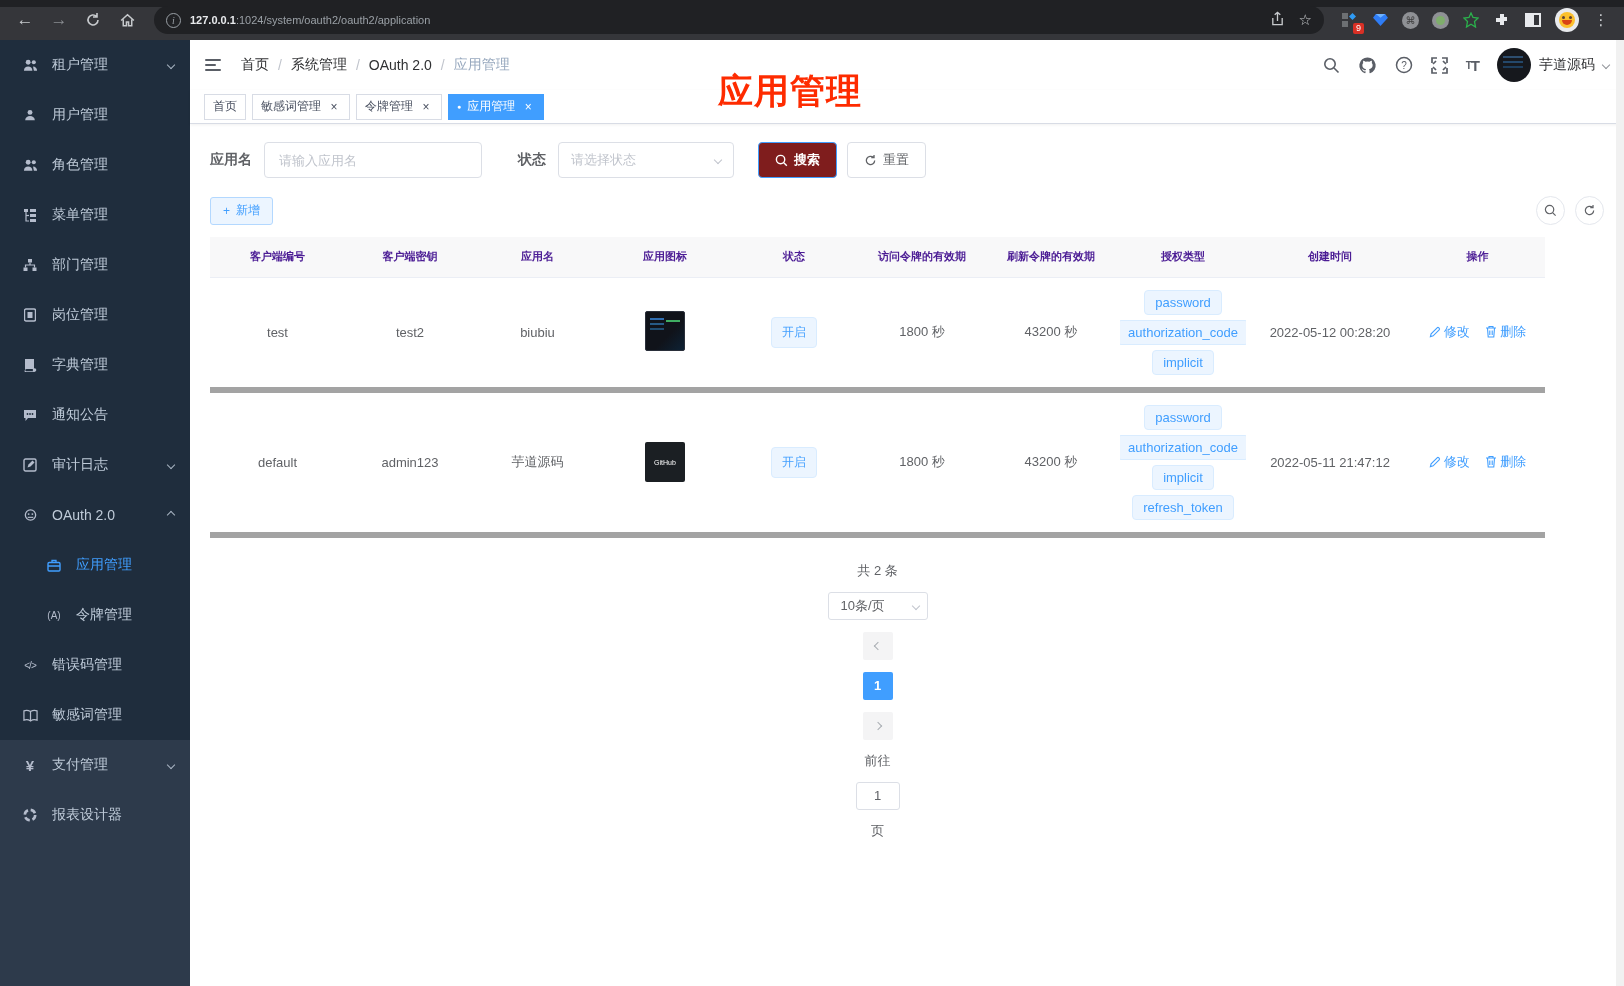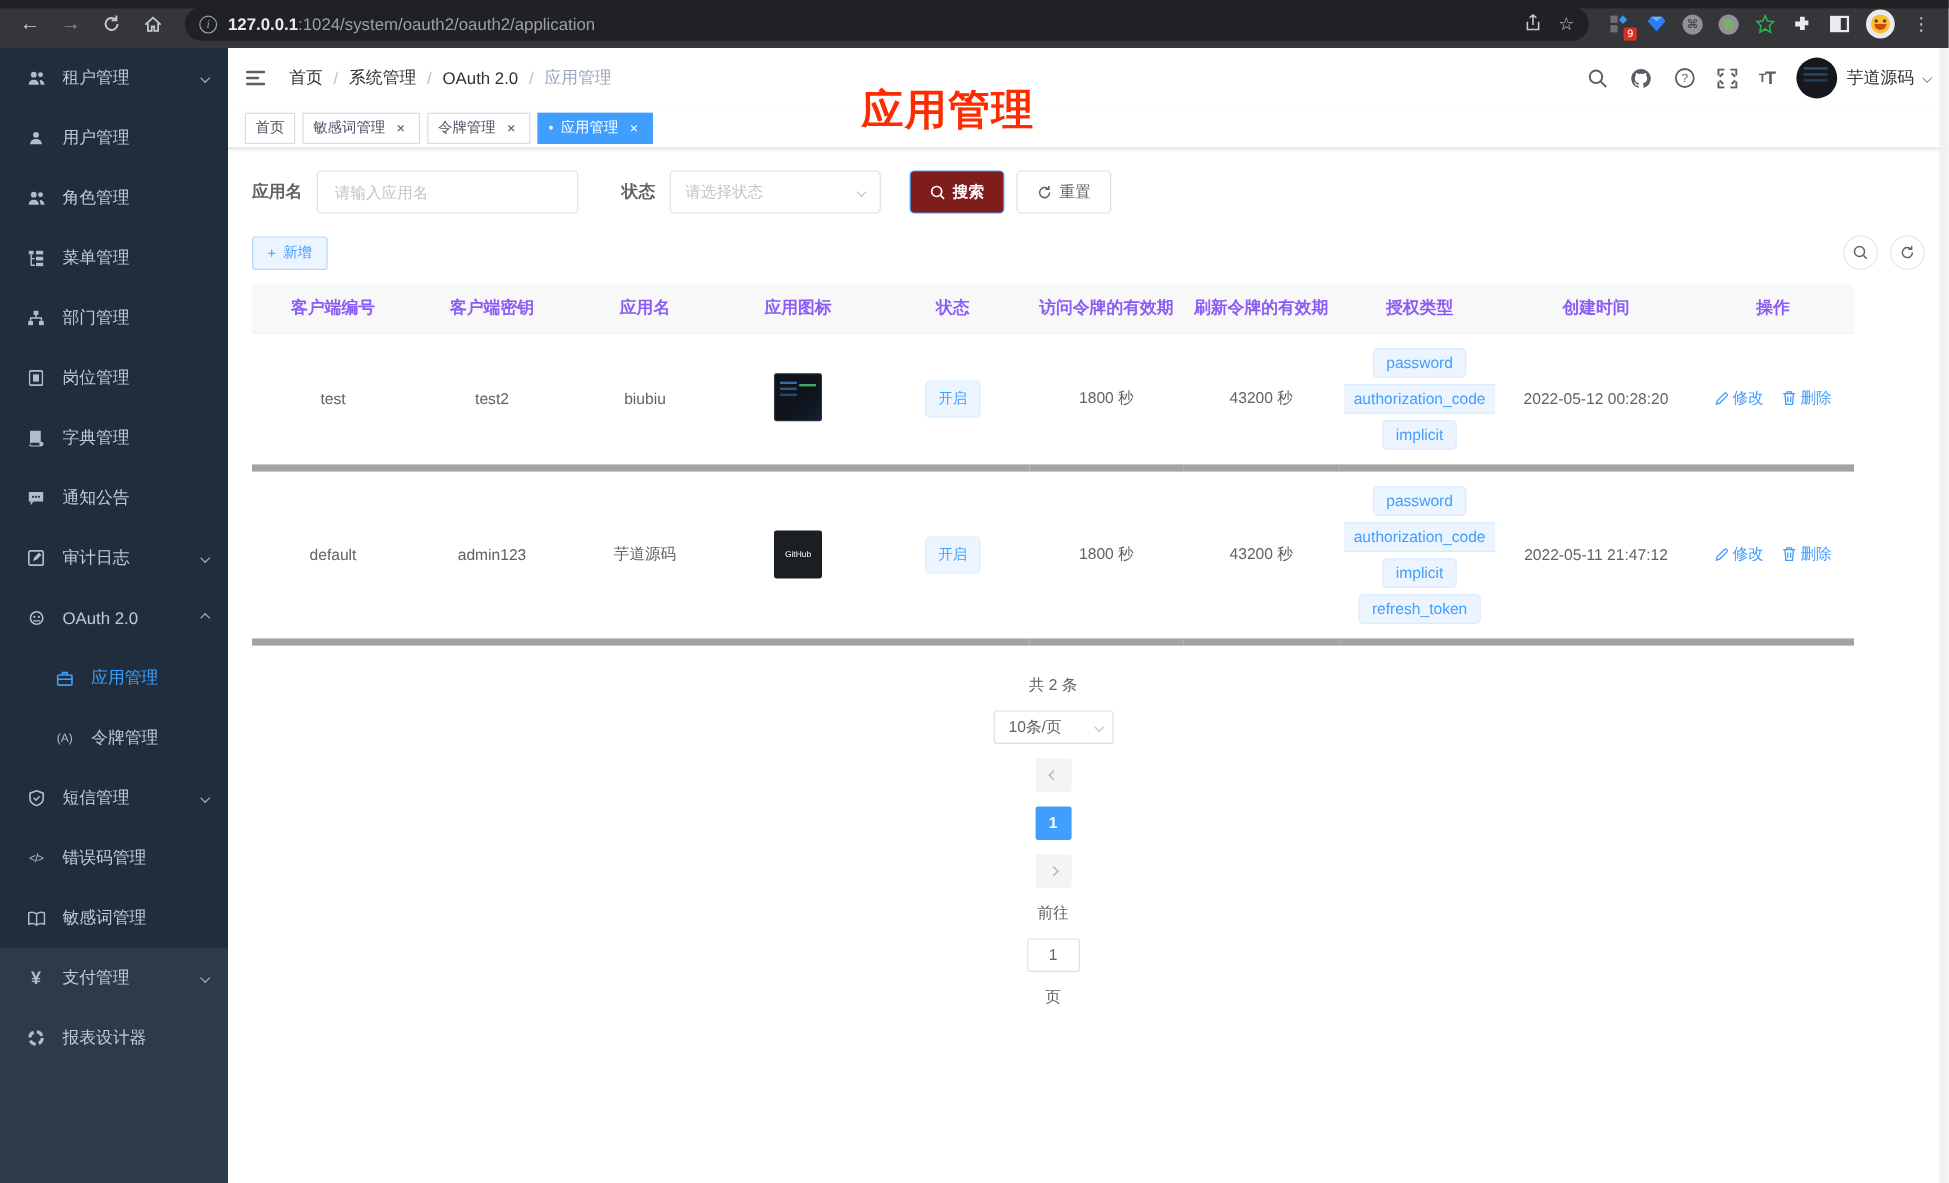--- a/index.html
+++ b/index.html
@@ -6,21 +6,21 @@
   html,body { width:1624px; height:986px; overflow:hidden; }
   body { font-family:"Liberation Sans","DejaVu Sans",sans-serif; background:#fff; position:relative; }
 
   
   .chrome { height:40px; background:#35363a; display:flex; align-items:center; padding:0 8px; position:relative; }
   .chrome::before { content:""; position:absolute; top:0; left:0; right:0; height:7px; background:#202124; }
   .nav-btn { width:30px; height:30px; display:flex; align-items:center; justify-content:center; color:#c7cacd; font-size:17px; border-radius:50%; margin:0 2px; z-index:1; }
   .nav-btn.dim { color:#8a8d91; }
   .url-bar { flex:1; height:28px; background:#202124; border-radius:14px; margin:0 10px; display:flex; align-items:center; padding:0 12px; z-index:1; }
   .url-info { width:15px; height:15px; border:1.2px solid #9aa0a6; border-radius:50%; color:#9aa0a6; font-size:10px; display:flex; align-items:center; justify-content:center; margin-right:9px; font-style:italic; font-family:"Liberation Serif",serif; flex:0 0 auto;}
-  .url-text { font-size:14px; color:#9aa0a6; white-space:nowrap; overflow:hidden; }
+  .url-text { font-size:11px; color:#9aa0a6; white-space:nowrap; overflow:hidden; }
   .url-text b { color:#e8eaed; font-weight:bold; }
   .url-actions { margin-left:auto; display:flex; gap:14px; color:#c7cacd; }
   .ext-area { display:flex; align-items:center; gap:13px; padding:0 6px; z-index:1; }
   .ext { width:18px; height:18px; display:flex; align-items:center; justify-content:center; position:relative; font-size:13px; }
   .badge9 { position:absolute; bottom:-5px; right:-6px; background:#d93025; color:#fff; font-size:9px; padding:0 3px; border-radius:2px; line-height:11px; }
   .circle-ext { width:17px; height:17px; border-radius:50%; background:#8f9195; display:flex; align-items:center; justify-content:center; font-size:10px; color:#3c3c3c; }
   .dot-green { width:9px; height:9px; border-radius:50%; background:#7fae6c; }
   .avatar-emoji { width:24px; height:24px; border-radius:50%; background:#e8eaed; display:flex; align-items:center; justify-content:center; font-size:14px; }
   .smile { width:16px;height:16px;border-radius:50%;background:#fbc02d;position:relative; }
   .smile::before{content:"";position:absolute;top:4px;left:3px;width:3px;height:3px;border-radius:50%;background:#5d4037;box-shadow:7px 0 0 #5d4037;}
@@ -85,21 +85,21 @@
   .f-input::placeholder { color:#c0c4cc; }
   .f-select { width:176px; height:36px; border:1px solid #dcdfe6; border-radius:4px; padding:0 12px; display:flex; align-items:center; justify-content:space-between; color:#c0c4cc; font-size:13px; background:#fff; cursor:pointer; }
   .btn { height:36px; border-radius:4px; font-size:13px; display:inline-flex; align-items:center; gap:6px; padding:0 16px; cursor:pointer; border:1px solid #dcdfe6; background:#fff; color:#606266; font-family:inherit; }
   .btn-primary { background:#7f1d1d; border-color:#409eff; color:#fff; margin-left:14px;font-weight:bold; }
   .btn-plain { height:28px; background:#ecf5ff; border:1px solid #b3d8ff; color:#409eff; padding:0 12px; font-size:12px; border-radius:3px; }
   .toolbar-row { display:flex; align-items:center; margin-bottom:12px; }
   .tool-circles { margin-left:auto; display:flex; gap:10px; }
   .tool-circle { width:29px; height:29px; border-radius:50%; border:1px solid #e4e7ed; background:#fff; display:flex; align-items:center; justify-content:center; color:#606266; cursor:pointer; }
 
   table { width:1335px; border-collapse:collapse; table-layout:fixed; }
-  thead th { background:#f8f8f9; height:40px; font-size:14px; color:#8b5cf6; font-weight:bold; text-align:center; padding:0 4px; }
+  thead th { background:#f8f8f9; height:40px; font-size:11px; color:#4c1d95; font-weight:bold; text-align:center; padding:0 4px; }
   tbody td { border-bottom:6px solid #a3a3a3; font-size:13px; color:#606266; text-align:center; padding:12px 4px; vertical-align:middle; overflow:hidden; }
   tbody tr:first-child td { border-top:1px solid #ebeef5; }
   .app-icon { width:40px; height:40px; display:inline-block; border-radius:2px; }
   .app-icon.shot { background:linear-gradient(135deg,#10131a 60%,#0d2235); position:relative; overflow:hidden; border:1px solid #2a2f3a; }
   .app-icon.shot i{position:absolute;left:4px;top:6px;width:14px;height:2px;background:#2f6db0;box-shadow:0 5px 0 #265a86,0 10px 0 #1f4c70,16px 2px 0 #3fae62;}
   .app-icon.gh { background:#1b1f23; color:#fff; display:inline-flex; align-items:center; justify-content:center; font-size:7px; letter-spacing:0; }
   .status-tag { display:inline-block; background:#ecf5ff; border:1px solid #d9ecff; color:#409eff; font-size:12px; padding:6px 10px; border-radius:4px; }
   .gtags { display:flex; flex-direction:column; align-items:center; gap:5px; overflow:hidden; }
   .gtag { background:#ecf5ff; border:1px solid #d9ecff; color:#409eff; font-size:13px; padding:4px 10px; border-radius:4px; white-space:nowrap; flex:0 0 auto; }
   .op-link { color:#409eff; font-size:13px; cursor:pointer; display:inline-flex; align-items:center; gap:3px; }
@@ -301,30 +301,20 @@
             <svg width="14" height="13" viewBox="0 0 14 13">
               <rect x="1" y="3.5" width="12" height="8.5" rx="1.2" fill="none" stroke="currentColor" stroke-width="1.4"></rect>
               <path d="M5 3.5V1.5h4v2M1 7h12" stroke="currentColor" fill="none" stroke-width="1.3"></path>
             </svg>
           </span>
         <span class="mi-label">应用管理</span>
       </div>
       <div class="menu-item child">
         <span class="mi-icon" style="font-size:10px;">(A)</span>
         <span class="mi-label">令牌管理</span>
-      </div>
-      <div class="menu-item">
-        <span class="mi-icon">
-            <svg width="13" height="14" viewBox="0 0 13 14">
-              <path d="M6.5 1L12 3v4.5c0 3-2.5 5-5.5 6-3-1-5.5-3-5.5-6V3z" fill="none" stroke="currentColor" stroke-width="1.4"></path>
-              <path d="M4 6.8l2 2 3-3.3" fill="none" stroke="currentColor" stroke-width="1.3"></path>
-            </svg>
-          </span>
-        <span class="mi-label">短信管理</span>
-        <span class="chev down mi-arrow"></span>
       </div>
       <div class="menu-item">
         <span class="mi-icon" style="font-size:10px;letter-spacing:-1px;">&lt;/&gt;</span>
         <span class="mi-label">错误码管理</span>
       </div>
       <div class="menu-item">
         <span class="mi-icon">
             <svg width="15" height="13" viewBox="0 0 16 13">
               <path d="M1 1.5c2.5-1 5-.5 7 .8 2-1.3 4.5-1.8 7-.8v10c-2.5-1-5-.5-7 .8-2-1.3-4.5-1.8-7-.8zM8 2.3v10" fill="none" stroke="currentColor" stroke-width="1.3"></path>
             </svg>

